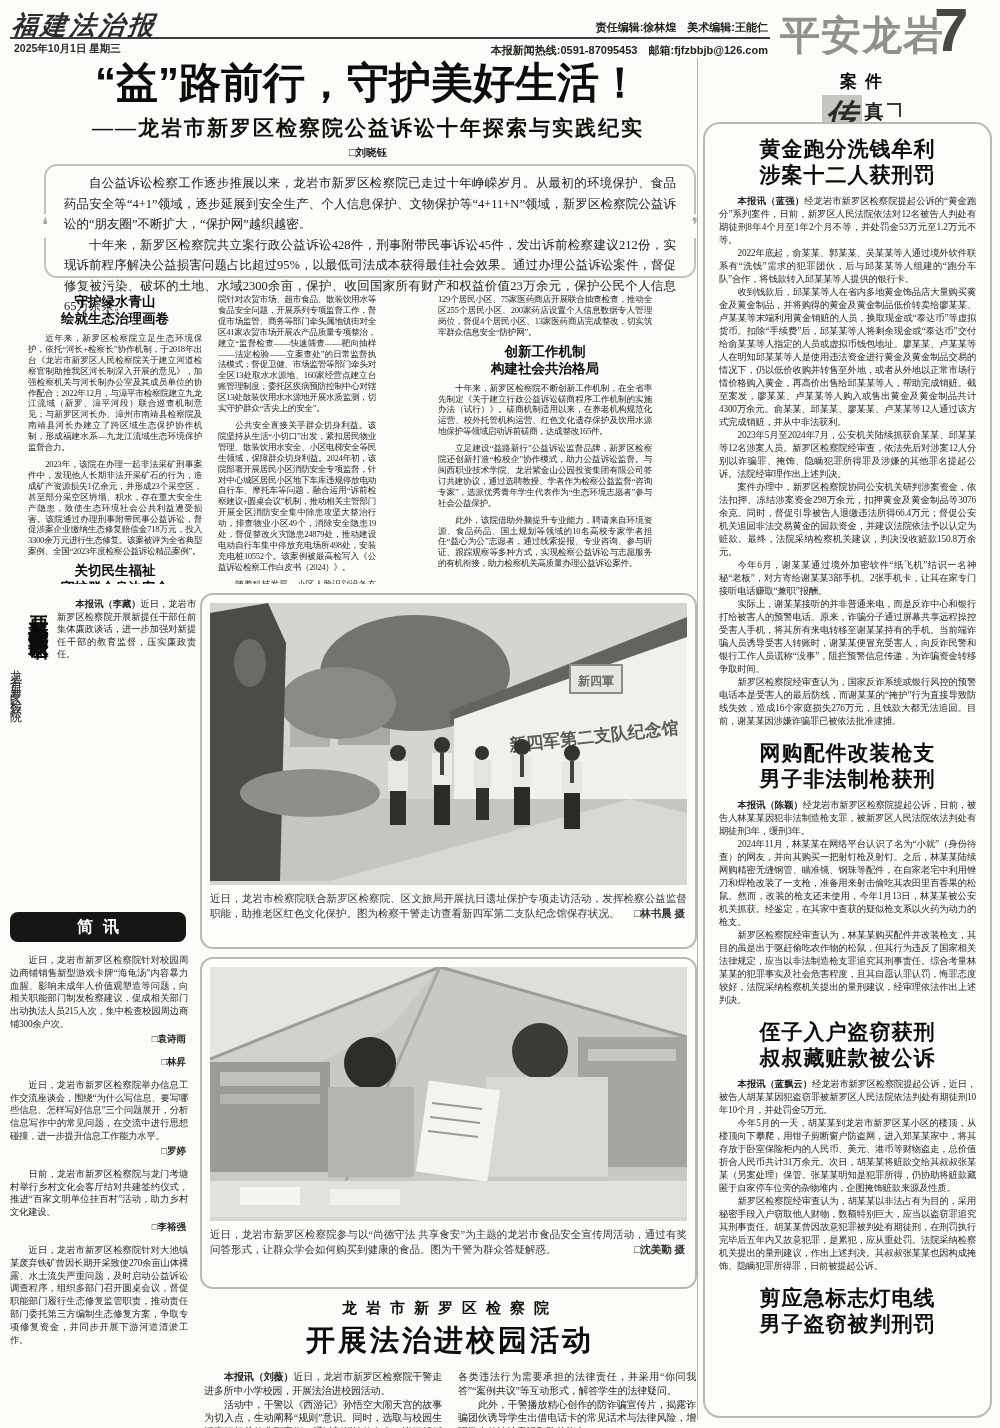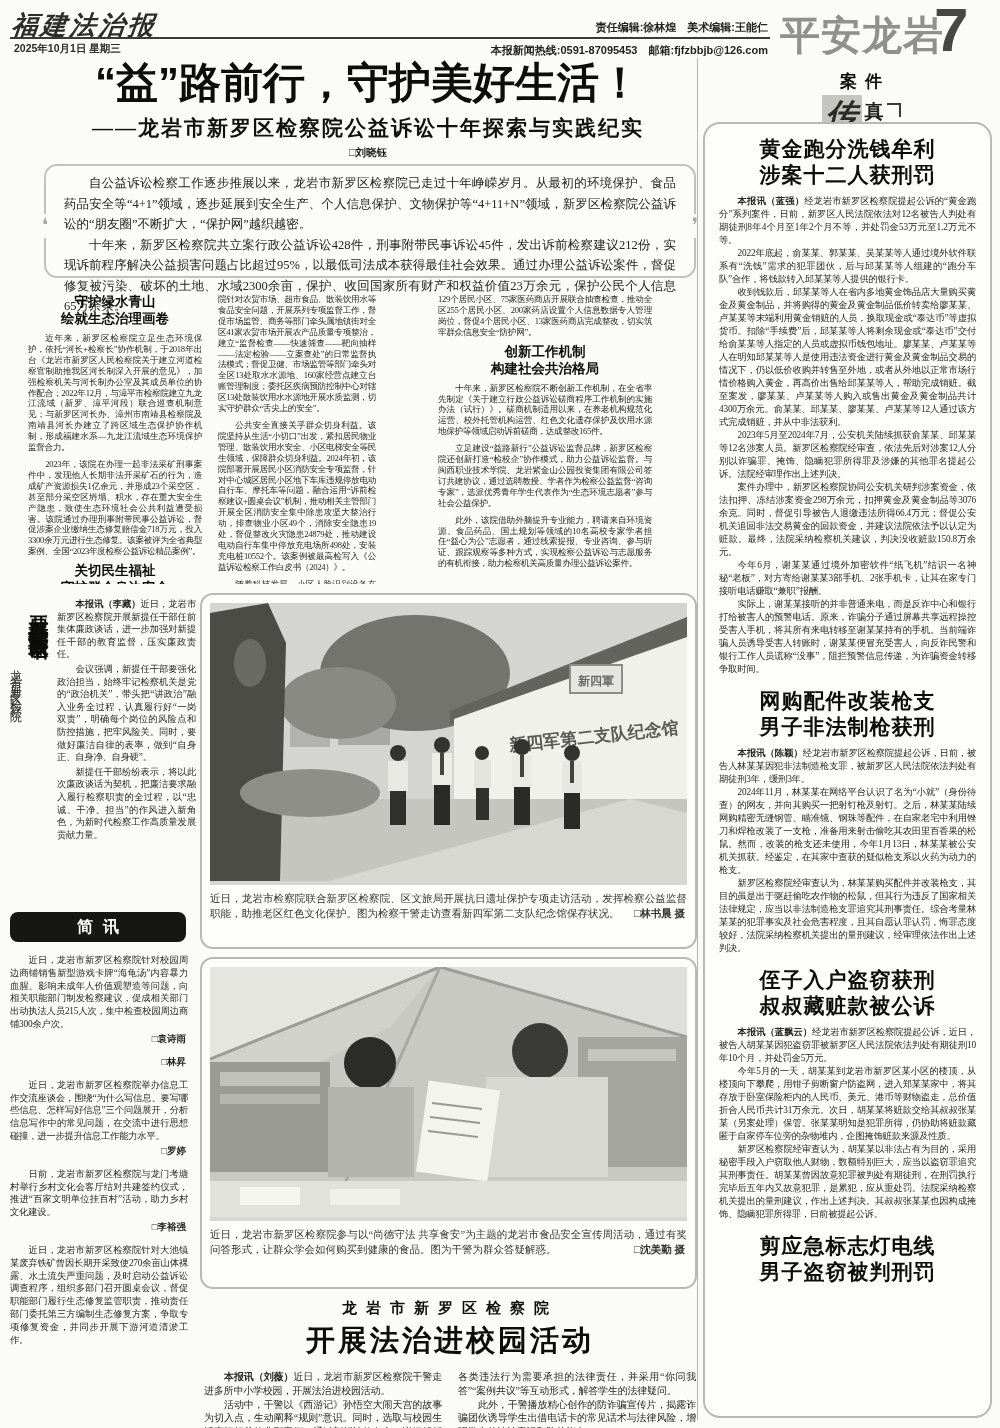--- a/index.html
+++ b/index.html
@@ -243,25 +243,20 @@
             </div>
           </div>
       </div>
     </div>
 
   <div class="left-art">
     <div class="org-vert">龙岩市新罗区检察院</div>
     <div class="title-vert">开展新提任干部任前廉政谈话</div>
     <div class="left-art-body">
       <p class="lp ind"><b>本报讯（李藏）</b><span>近日，龙岩市新罗区检察院开展新提任干部任前集体廉政谈话，进一步加强对新提任干部的教育监督，压实廉政责任。</span></p>
-      <div>
-
-      <p class="lp ind">会议强调，新提任干部要强化政治担当，始终牢记检察机关是党的“政治机关”，带头把“讲政治”融入业务全过程，认真履行好“一岗双责”，明确每个岗位的风险点和防控措施，把牢风险关。同时，要做好廉洁自律的表率，做到“自身正、自身净、自身硬”。</p>
-          <p class="lp ind">新提任干部纷纷表示，将以此次廉政谈话为契机，把廉洁要求融入履行检察职责的全过程，以“忠诚、干净、担当”的作风进入新角色，为新时代检察工作高质量发展贡献力量。</p>
-        </div>
     </div>
   </div>
 
   <div class="briefs-bar">简讯</div>
   <div class="briefs-list">
 
       <div class="brief">
         <p class="bp ind">近日，龙岩市新罗区检察院针对校园周边商铺销售新型游戏卡牌“海龟汤”内容暴力血腥、影响未成年人价值观塑造等问题，向相关职能部门制发检察建议，促成相关部门出动执法人员215人次，集中检查校园周边商铺300余户次。</p>
         <div class="bcredit">□袁诗雨</div>
       </div>
@@ -407,20 +402,21 @@
           <p class="cp">2023年5月至2024年7月，公安机关陆续抓获俞某某、邱某某等12名涉案人员。新罗区检察院经审查，依法先后对涉案12人分别以诈骗罪、掩饰、隐瞒犯罪所得罪及涉嫌的其他罪名提起公诉。法院经审理作出上述判决。</p>
           <p class="cp">案件办理中，新罗区检察院协同公安机关研判涉案资金，依法扣押、冻结涉案资金298万余元，扣押黄金及黄金制品等3076余克。同时，督促引导被告人退缴违法所得66.4万元；督促公安机关追回非法交易黄金的回款资金，并建议法院依法予以认定为赃款。最终，法院采纳检察机关建议，判决没收赃款150.8万余元。</p>
         </div>
       </div>
 
       <div class="case-art">
         <div class="case-paras">
 
         <p class="cp">今年6月，谢某某通过境外加密软件“纸飞机”结识一名神秘“老板”，对方寄给谢某某3部手机、2张手机卡，让其在家专门接听电话赚取“兼职”报酬。</p>
           <p class="cp">实际上，谢某某接听的并非普通来电，而是反诈中心和银行打给被害人的预警电话。原来，诈骗分子通过屏幕共享远程操控受害人手机，将其所有来电转移至谢某某持有的手机。当前端诈骗人员诱导受害人转账时，谢某某便冒充受害人，向反诈民警和银行工作人员谎称“没事”，阻拦预警信息传递，为诈骗资金转移争取时间。</p>
+          <p class="cp">新罗区检察院经审查认为，国家反诈系统或银行风控的预警电话本是受害人的最后防线，而谢某某的“掩护”行为直接导致防线失效，造成16个家庭损失276万元，且钱款大都无法追回。目前，谢某某因涉嫌诈骗罪已被依法批准逮捕。</p>
         </div>
       </div>
 
       <div class="case-art">
         <h3 class="case-h">
           <span class="chl">网购配件改装枪支</span>
           <span class="chl">男子非法制枪获刑</span>
         </h3>
         <p class="cp"><b class="cb">本报讯（陈颖）</b><span>经龙岩市新罗区检察院提起公诉，日前，被告人林某某因犯非法制造枪支罪，被新罗区人民法院依法判处有期徒刑3年，缓刑3年。</span></p>
         <div class="case-paras">

